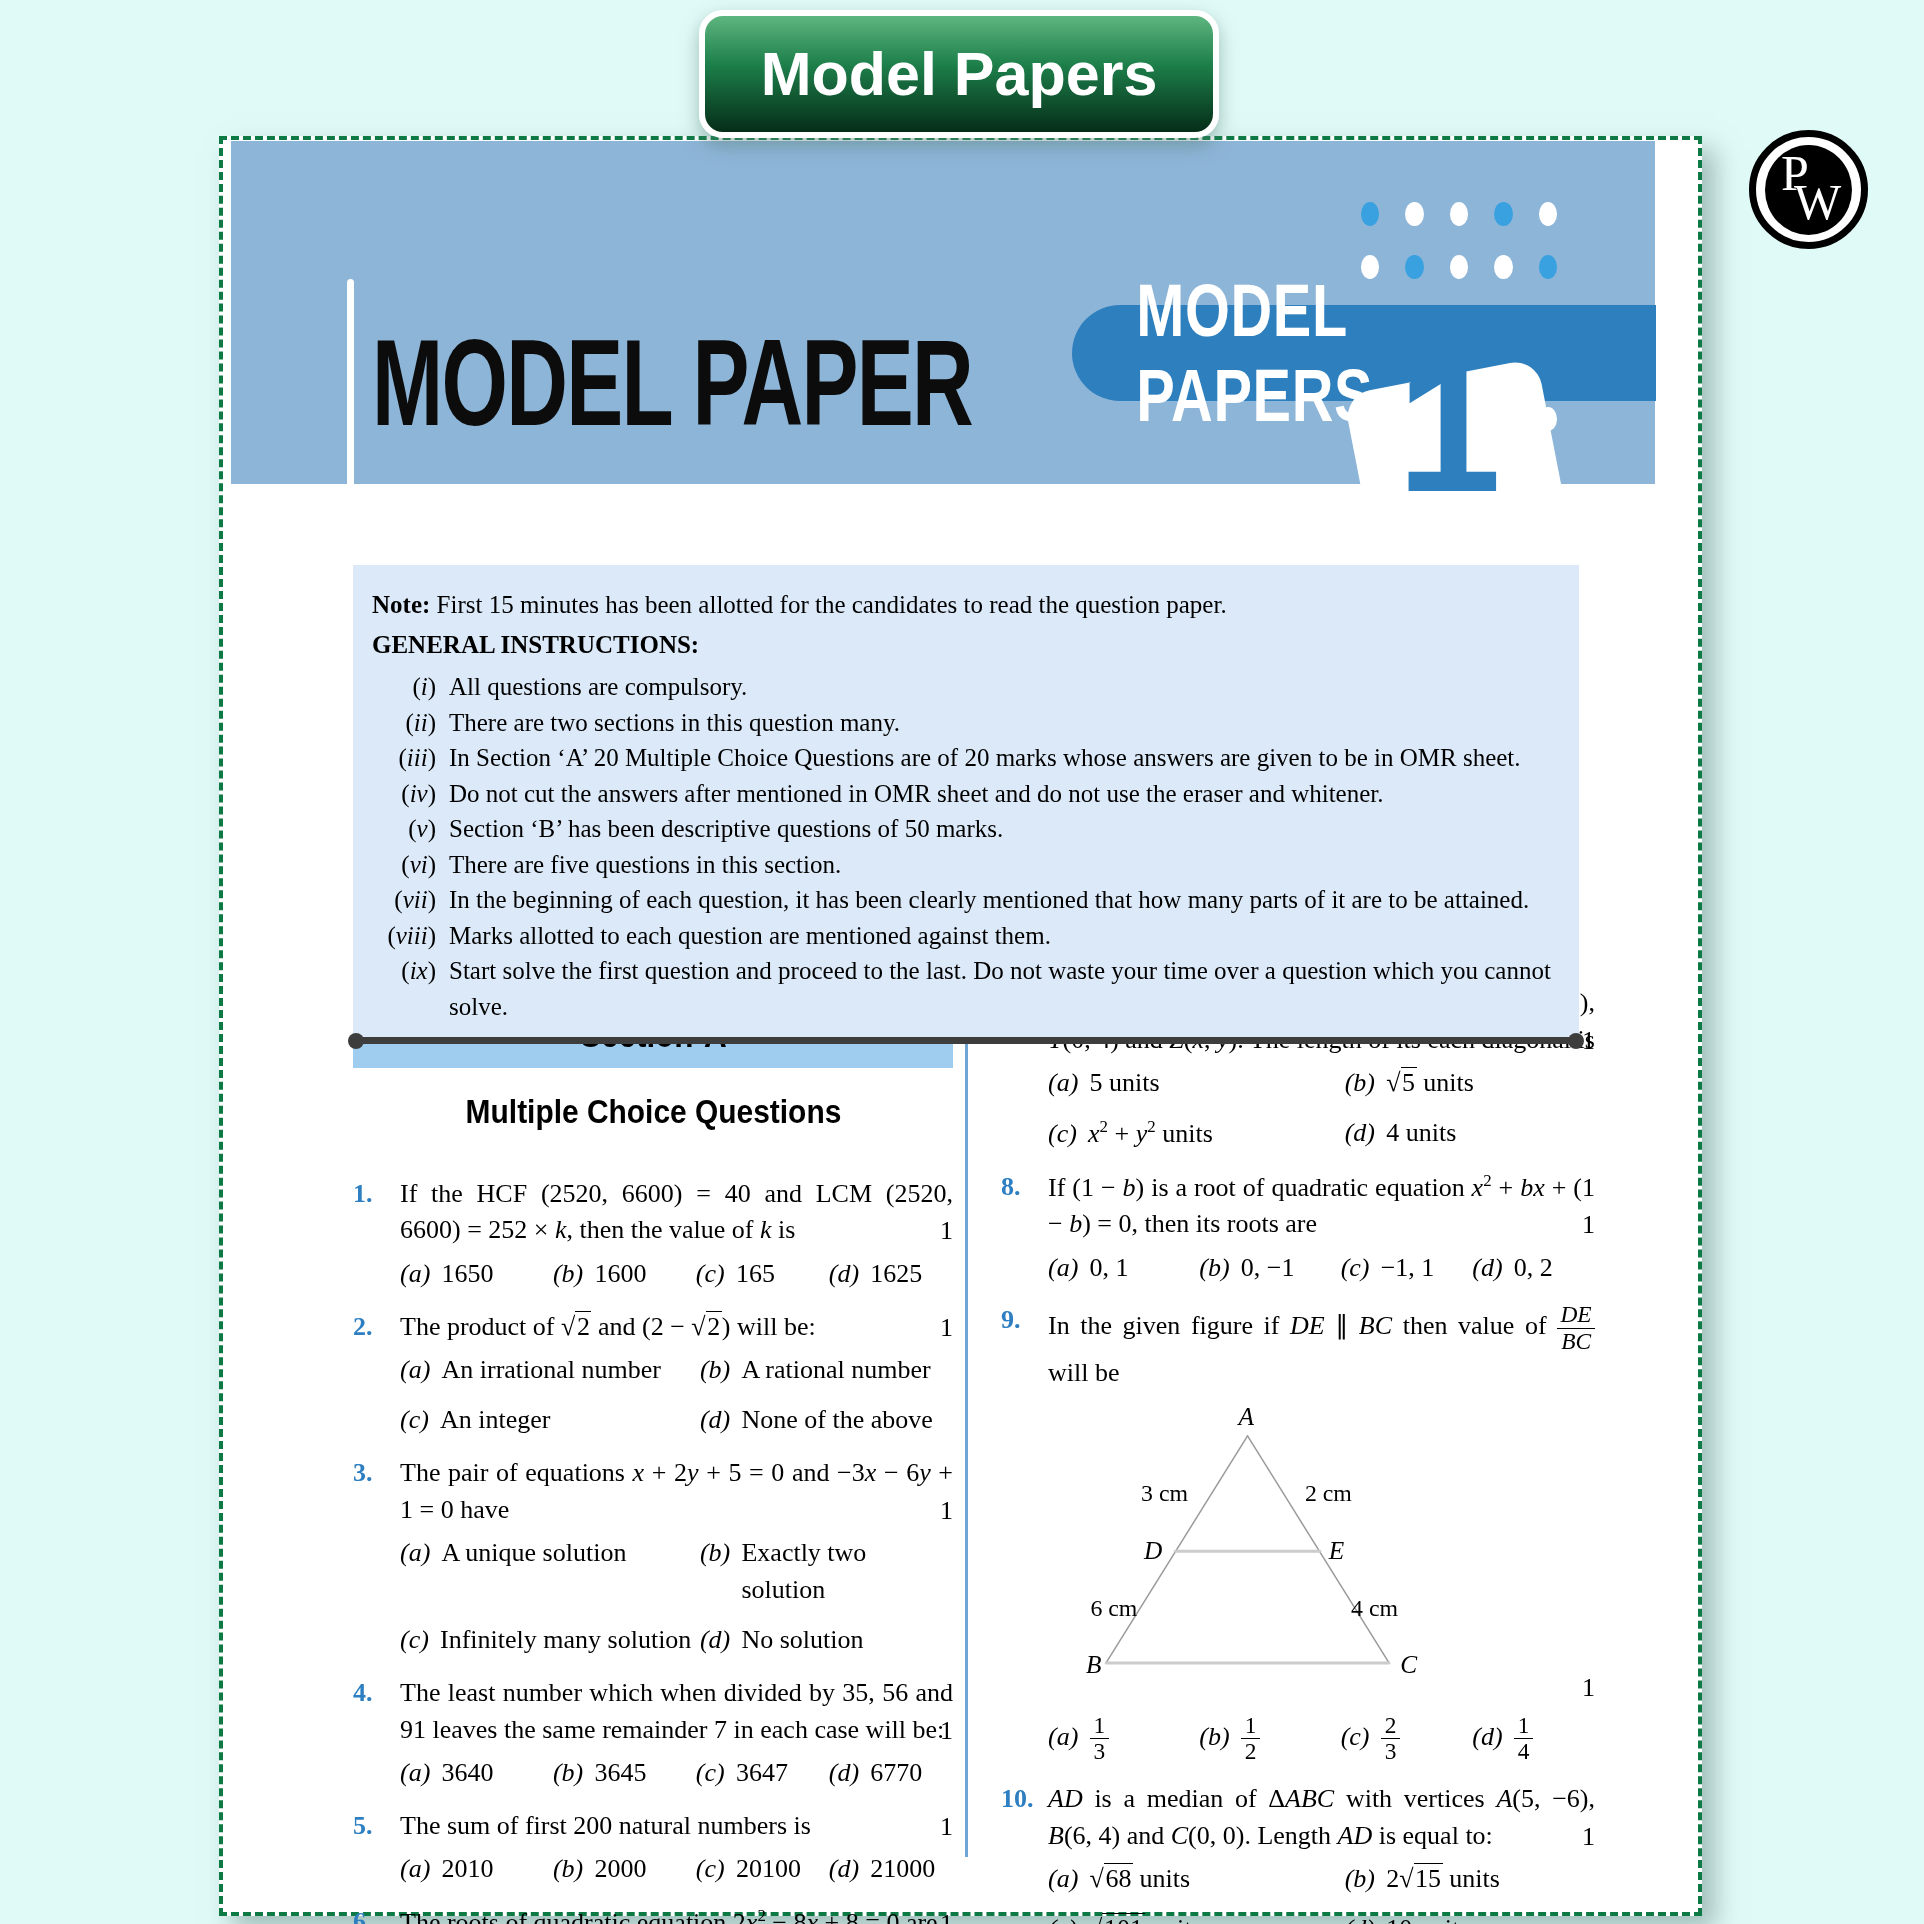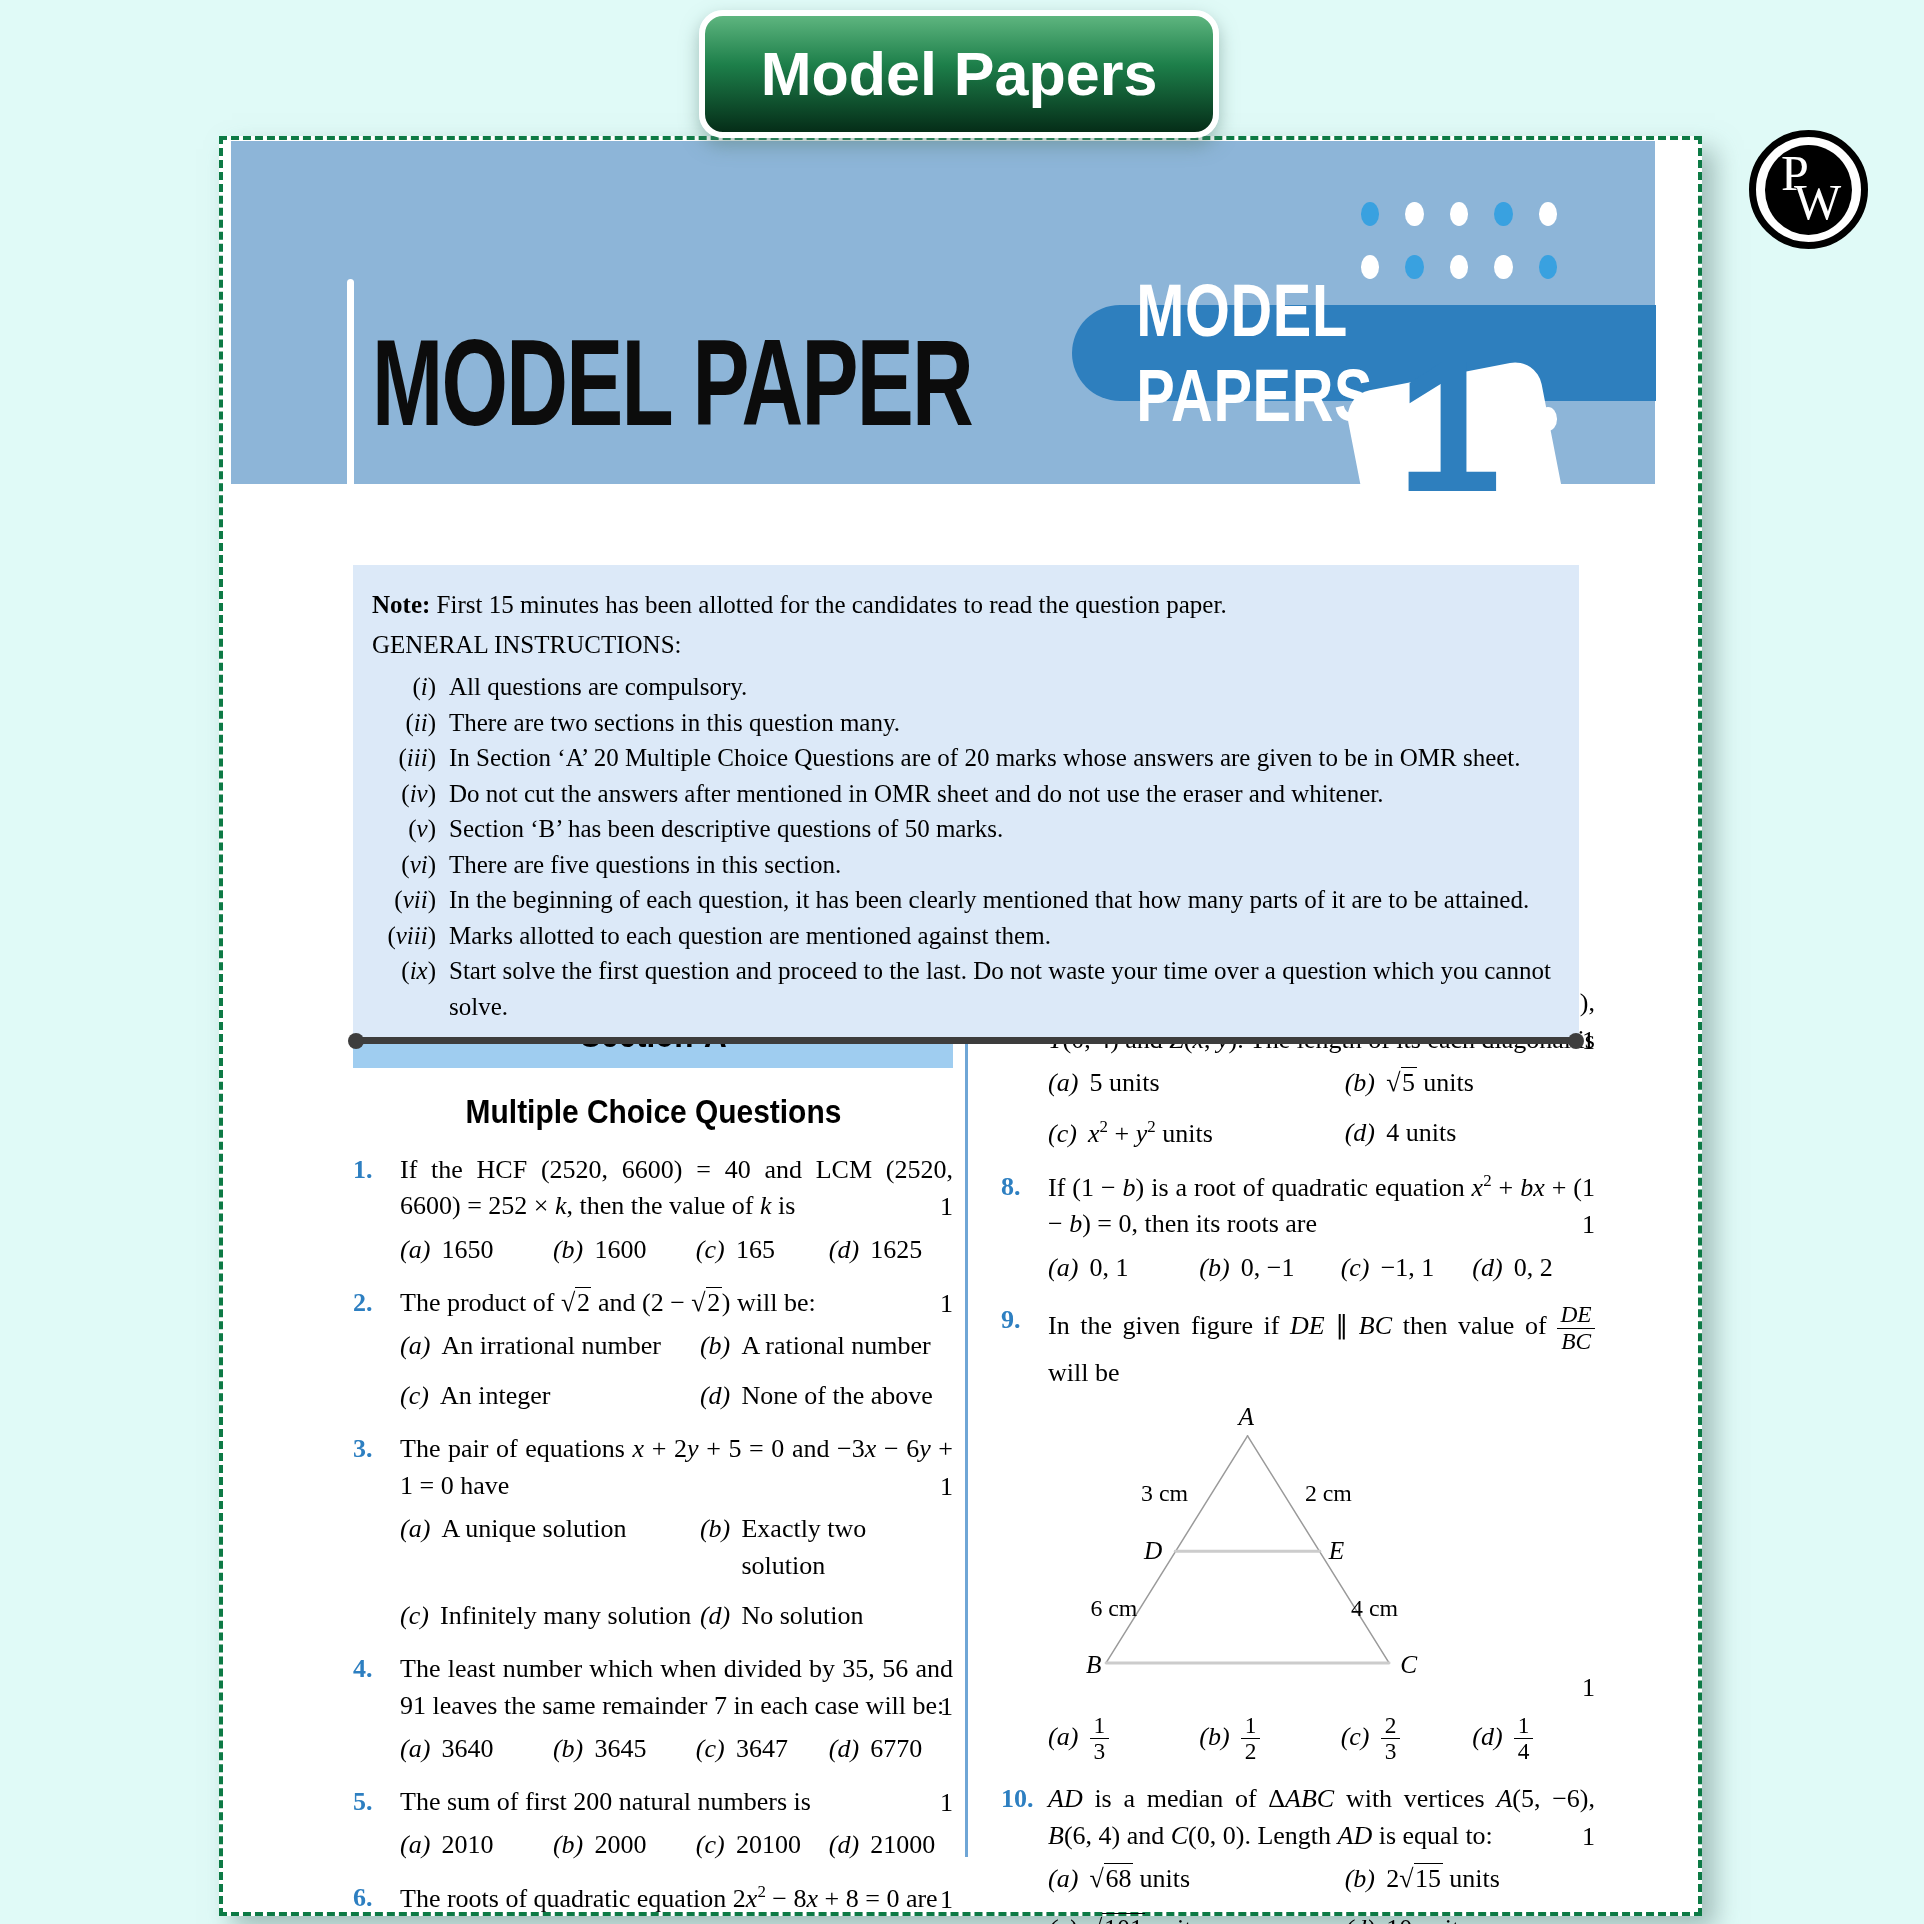--- a/index.html
+++ b/index.html
@@ -41,39 +41,39 @@
     transform:rotate(-11deg);z-index:5;}
   .paper-number{position:absolute;left:1381px;top:332px;width:136px;text-align:center;
     font-family:"Liberation Sans",sans-serif;font-weight:bold;font-size:188px;line-height:1;color:#2e7fbe;z-index:6;}
 
   
   .infobox{position:absolute;left:353px;top:565px;width:1226px;background:#dce9f8;
     padding:19px 22.5px 0 19px;box-sizing:border-box;font-size:25px;line-height:1.42;z-index:7;}
   .inforow{display:flex;justify-content:space-between;font-weight:bold;}
   .note-line{margin-top:3.2px;}
   .note-line b{font-weight:bold;}
-  .gi-title{font-weight:normal;margin-top:4.8px;}
+  .gi-title{font-weight:bold;margin-top:4.8px;}
   .ilist{margin-top:6.4px;}
   .iitem{display:flex;}
   .inum{width:77px;min-width:77px;text-align:right;padding-right:13px;box-sizing:border-box;}
   .inum i{font-style:italic;}
   .itext{flex:1;}
   .infobar{position:relative;height:6.4px;background:#3d3d3d;margin:13px -22.5px 0 -19px;}
   .infobar::before,.infobar::after{content:"";position:absolute;width:16px;height:16px;border-radius:50%;background:#3d3d3d;top:-4.8px;}
   .infobar::before{left:-4.8px;}
   .infobar::after{right:-4.8px;}
 
   
   .divider{position:absolute;left:965px;top:1007px;width:3.2px;height:850px;background:#6fa6d6;}
   .col{position:absolute;font-size:26px;line-height:1.42;}
   .col-left{left:353px;top:1003px;width:600px;}
   .col-right{left:1001px;top:985px;width:594px;}
   .sectionbar{background:#9fcdf0;text-align:center;padding:5.6px 0 7.2px 0;margin-bottom:19px;}
   .sectionbar span{font-family:"Liberation Sans",sans-serif;font-weight:bold;font-size:37px;display:inline-block;transform:scaleX(0.85);}
-  .mcq-heading{text-align:center;margin-bottom:16px;}
+  .mcq-heading{text-align:center;margin-bottom:40px;}
   .mcq-heading span{font-family:"Liberation Sans",sans-serif;font-weight:bold;font-size:34px;display:inline-block;transform:scaleX(0.88);}
 
   .question{display:flex;margin-bottom:16px;}
   .qnum{color:#2d7fc1;font-weight:bold;min-width:47px;padding-right:3.2px;box-sizing:border-box;}
   .qbody{flex:1;min-width:0;}
   .qtext{text-align:justify;}
   .marksline{text-align:right;margin-top:-36px;height:36px;line-height:36px;}
   .marksline.fig-marks{margin-top:-42px;}
   .opts{display:grid;margin-top:6.4px;row-gap:13px;column-gap:6.4px;}
   .opts[data-cols="4"]{grid-template-columns:1.18fr 1.1fr 1.02fr 1fr;}

